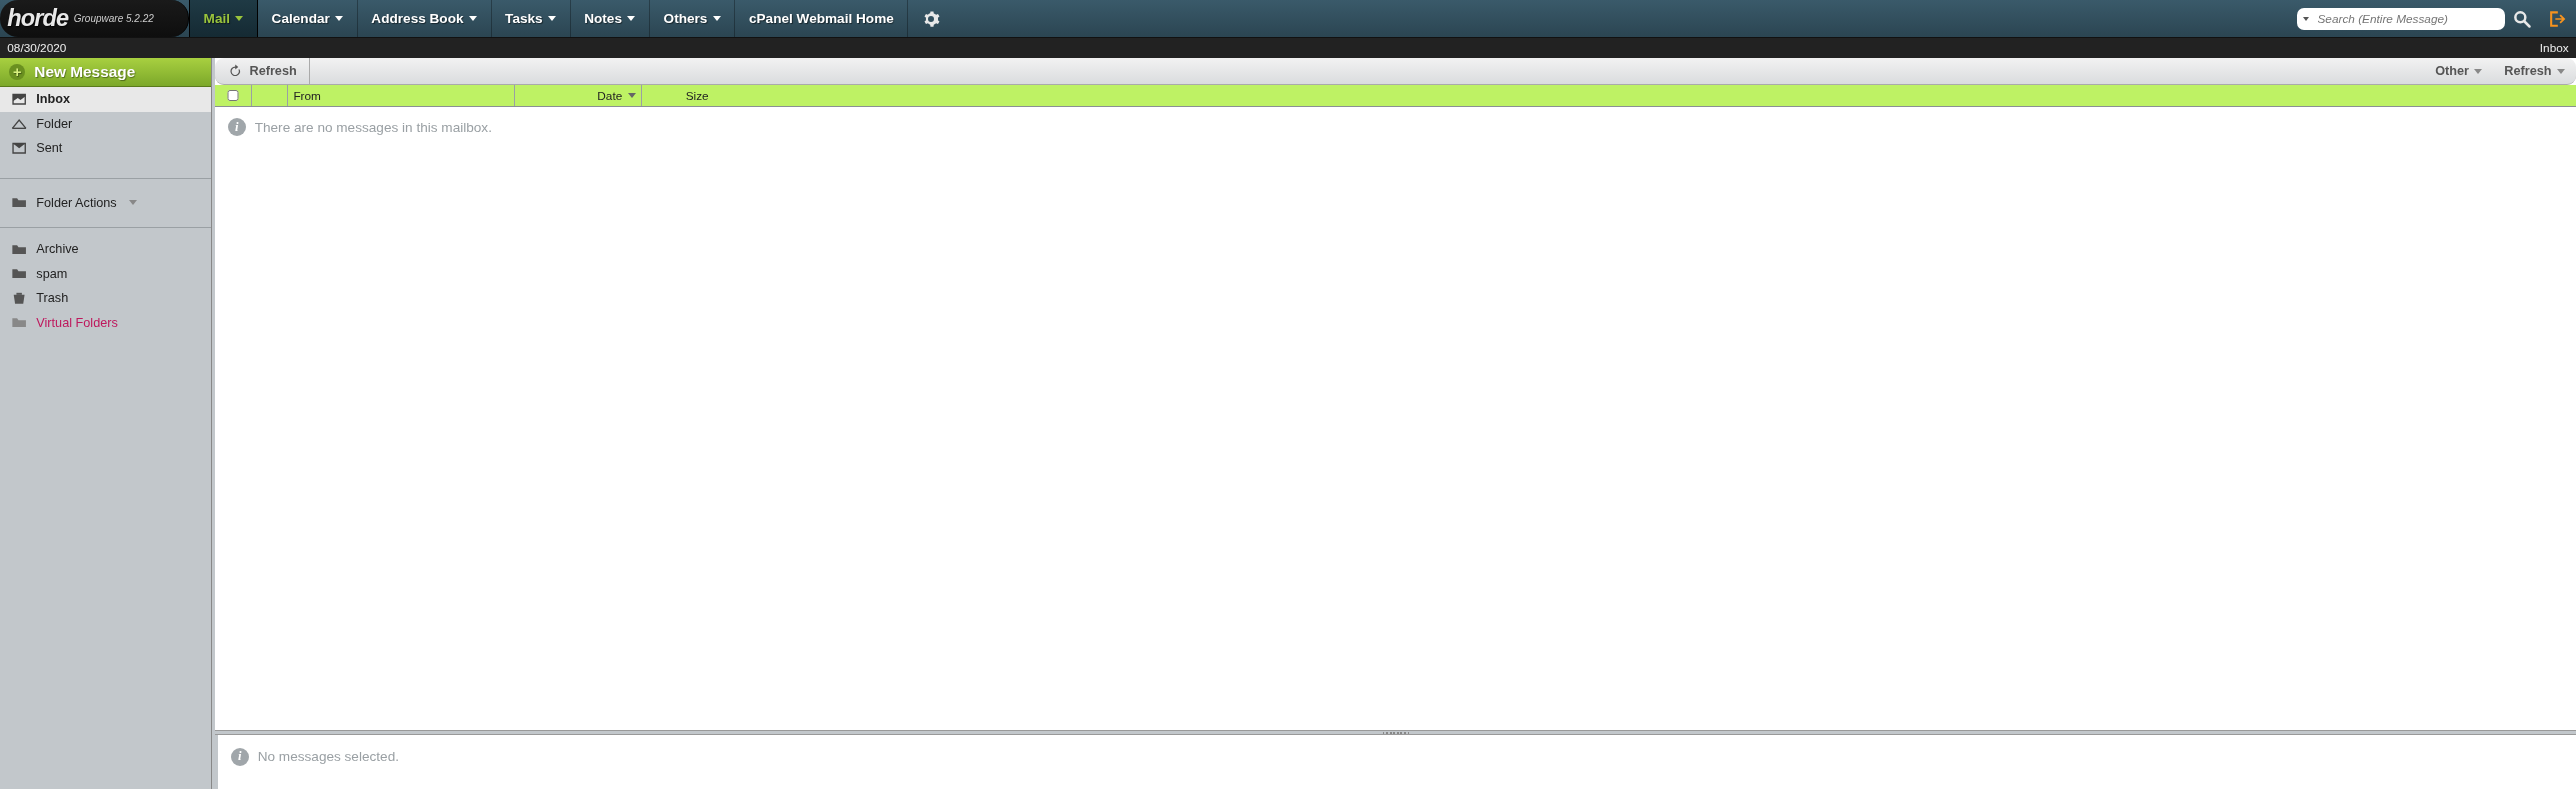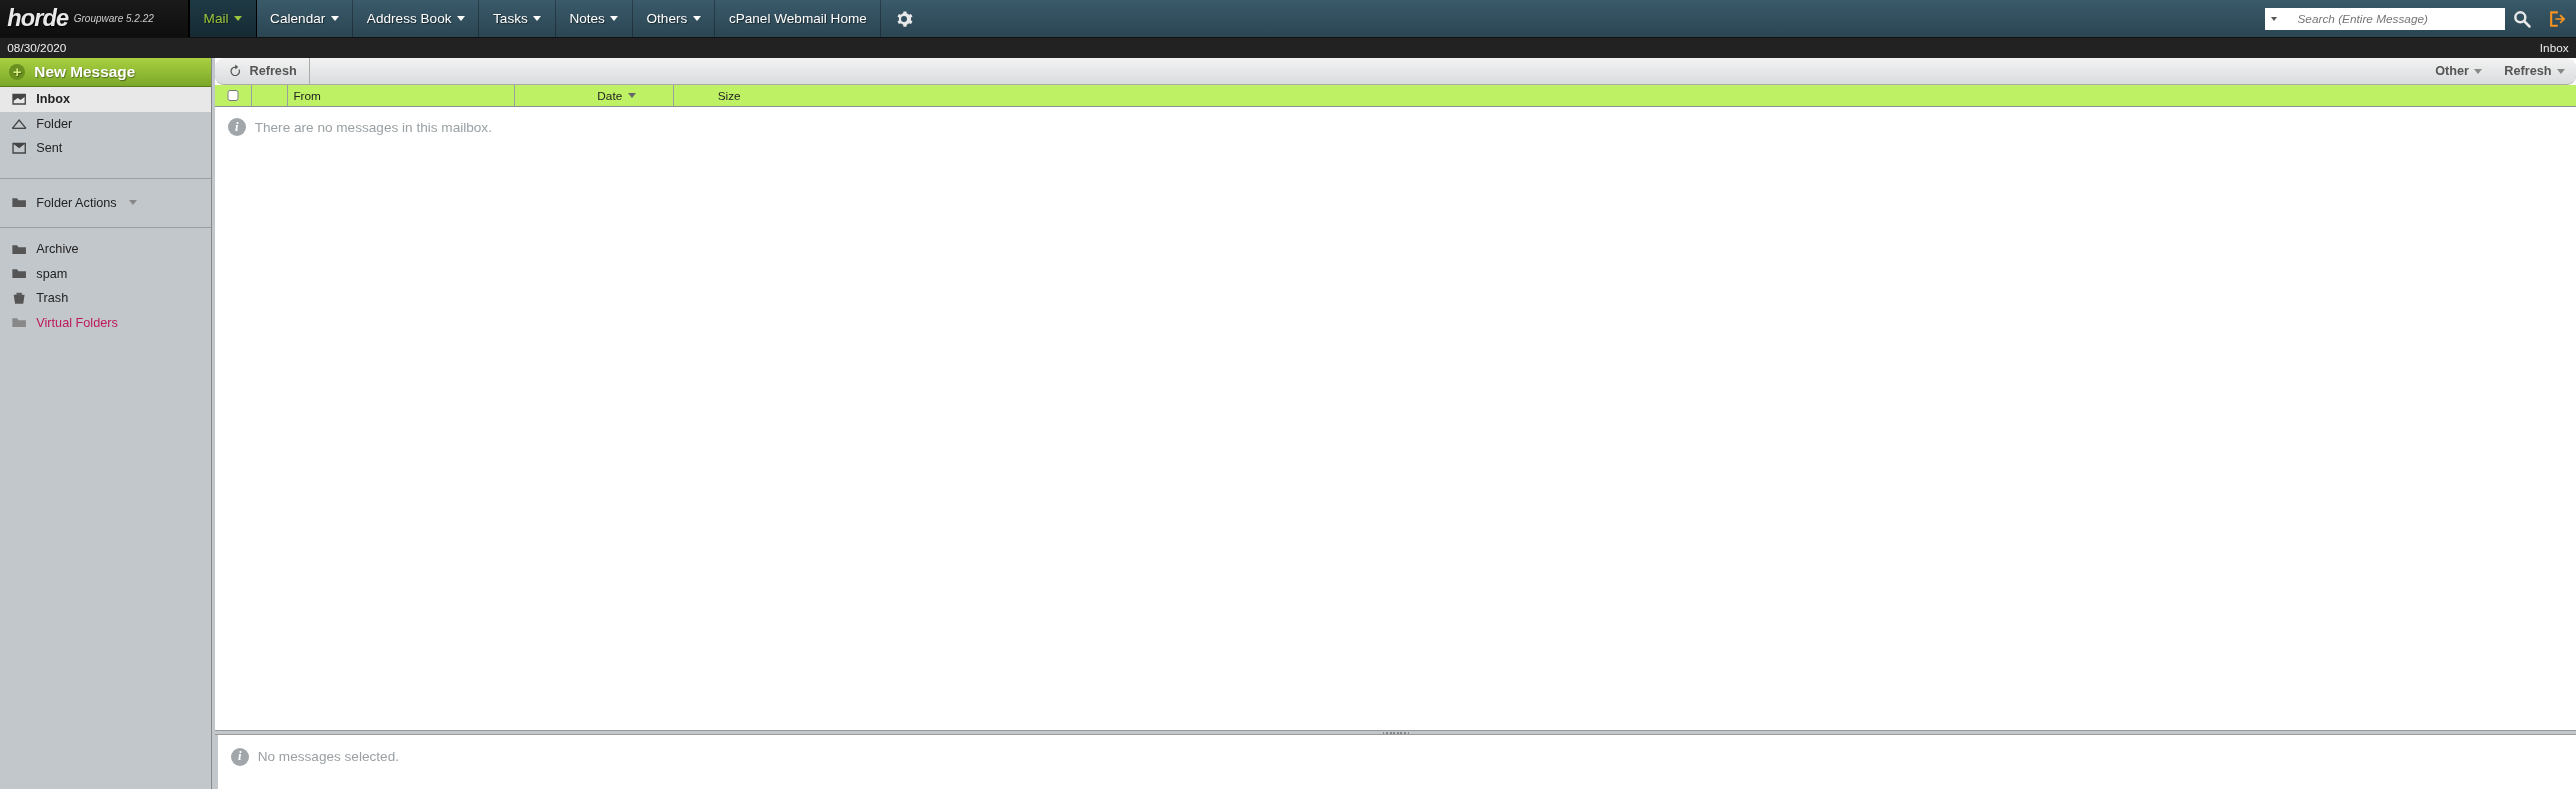--- a/index.html
+++ b/index.html
@@ -5,37 +5,37 @@
   * { box-sizing: border-box; margin: 0; padding: 0; }
   html, body { width: 100%; height: 100%; font-family: Arial, Helvetica, sans-serif; font-size: 12.7px; }
   body { display: flex; flex-direction: column; background: #fff; }
 
   
   .topnav {
     display: flex; align-items: stretch; height: 38px;
     background: linear-gradient(to bottom, #3a5a6a 0%, #2b4552 100%);
     border-bottom: 0.9px solid #111;
   }
-  .logo-area { display: flex; align-items: center; padding: 0 9px 0 7.3px; gap: 5.4px; background: linear-gradient(to bottom, #1a1a1a 0%, #0e0e0e 100%); border-right:0.9px solid #000; min-width: 189px;}
+  .logo-area { display: flex; align-items: center; padding: 0 9px 0 7.3px; gap: 5.4px; background: linear-gradient(to bottom, #1a1a1a 0%, #0e0e0e 100%); border-right:0.9px solid #000; min-width: 189px; border-radius: 18px;}
   .logo-text { font-size: 23.6px; font-weight: bold; color: #e8e8e8; font-style: italic; text-shadow: 0.9px 0.9px 1.8px #000; letter-spacing: -0.9px;}
   .logo-sub { font-size: 10px; color: #ccc; font-style: italic; }
   .nav-items { display: flex; align-items: stretch; }
   .nav-item {
     display: flex; align-items: center; gap: 5.4px; padding: 0 13.6px;
-    color: #fff; font-weight: normal; cursor: pointer; font-size: 13.6px;
+    color: #fff; font-weight: bold; cursor: pointer; font-size: 13.6px;
     border-right: 0.9px solid rgba(0,0,0,0.3);
     text-shadow: 0.9px 0.9px 0.9px rgba(0,0,0,0.5);
   }
   .nav-item.active { background: linear-gradient(to bottom, #1f3a45 0%, #152a33 100%); color: #9ac43c; border-left:0.9px solid #000; border-right:0.9px solid #000;}
   .nav-caret { width: 0; height: 0; border-left: 4.5px solid transparent; border-right: 4.5px solid transparent; border-top: 5.4px solid #fff; }
   .nav-item.active .nav-caret { border-top-color: #9ac43c; }
   .nav-spacer { flex: 1; }
   .gear-icon { display:flex; align-items:center; padding: 0 13.6px; cursor:pointer;}
   .search-area { display: flex; align-items: center; gap: 7.3px; padding: 0 9px; }
-  .search-box { display:flex; align-items:center; background: #fff; border-radius: 0; height: 22px; width: 240px; padding: 0 5.4px; gap:21px;}
+  .search-box { display:flex; align-items:center; background: #fff; border-radius: 7px; height: 22px; width: 208px; padding: 0 5.4px; gap:9px;}
   .search-box input { border: none; outline: none; width: 100%; font-style: italic; color: #888; font-size: 11.8px;}
   .search-caret { width:0; height:0; border-left:3.6px solid transparent; border-right:3.6px solid transparent; border-top:4.5px solid #555;}
   .icon-btn { cursor: pointer; display:flex; align-items:center;}
 
   
   .subbar { display: flex; align-items: center; background: #222; color: #eee; height: 20px; padding: 0 7.3px; font-size: 11.8px;}
   .subbar .spacer { flex:1; }
 
   
   .main { flex: 1; display: flex; min-height: 0; }
@@ -63,21 +63,21 @@
   .tool-drop { display:flex; align-items:center; gap:5.4px; padding:0 11px; color:#555; font-weight:bold; cursor:pointer;}
   .tool-caret { width:0;height:0;border-left:4.5px solid transparent;border-right:4.5px solid transparent;border-top:5.4px solid #888;}
 
   .col-headers { display:flex; align-items:center; height:22px; background:#bef264; border-bottom:0.9px solid #8a9094; font-size:11.8px; color:#222;}
   .col-check { width:36px; display:flex; justify-content:center;}
   .col-check input { width:11.8px; height:11.8px;}
   .col { padding:0 5.4px; display:flex; align-items:center; gap:5.4px; border-left:0.9px solid #9aa0a4; height:100%;}
   .col.from { width: 227px;}
   .col.subject { flex:1;}
   .col.date { width:127px; justify-content:flex-end;}
-  .col.size { width:73px; justify-content:flex-end;margin-left:32px;}
+  .col.size { width:73px; justify-content:flex-end;}
   .sort-caret { width:0;height:0;border-left:4.5px solid transparent;border-right:4.5px solid transparent;border-top:5.4px solid #666;}
 
   .msg-list { flex:1; background:#fff; padding: 11px 12.7px;}
   .empty-row { display:flex; align-items:center; gap:9px; color:#9aa0a4; font-size:13.6px;}
   .info-icon { width:18px; height:18px; border-radius:50%; background:#a0a6aa; color:#fff; display:flex; align-items:center; justify-content:center; font-style:italic; font-weight:bold; font-family: Georgia, serif; font-size:12.7px;}
 
   .splitter { height:5.4px; background:#c2c7cb; border-top:0.9px solid #999; border-bottom:0.9px solid #999; position:relative;}
   .splitter::after{content:""; position:absolute; left:50%; top:0.9px; width:27px; height:2.7px; background:repeating-linear-gradient(90deg,#888 0 1.8px,transparent 1.8px 3.6px); transform:translateX(-50%);}
 
   .preview { height:54px; background:#fff; padding:12.7px; border-left:3.6px solid #c2c7cb;}

